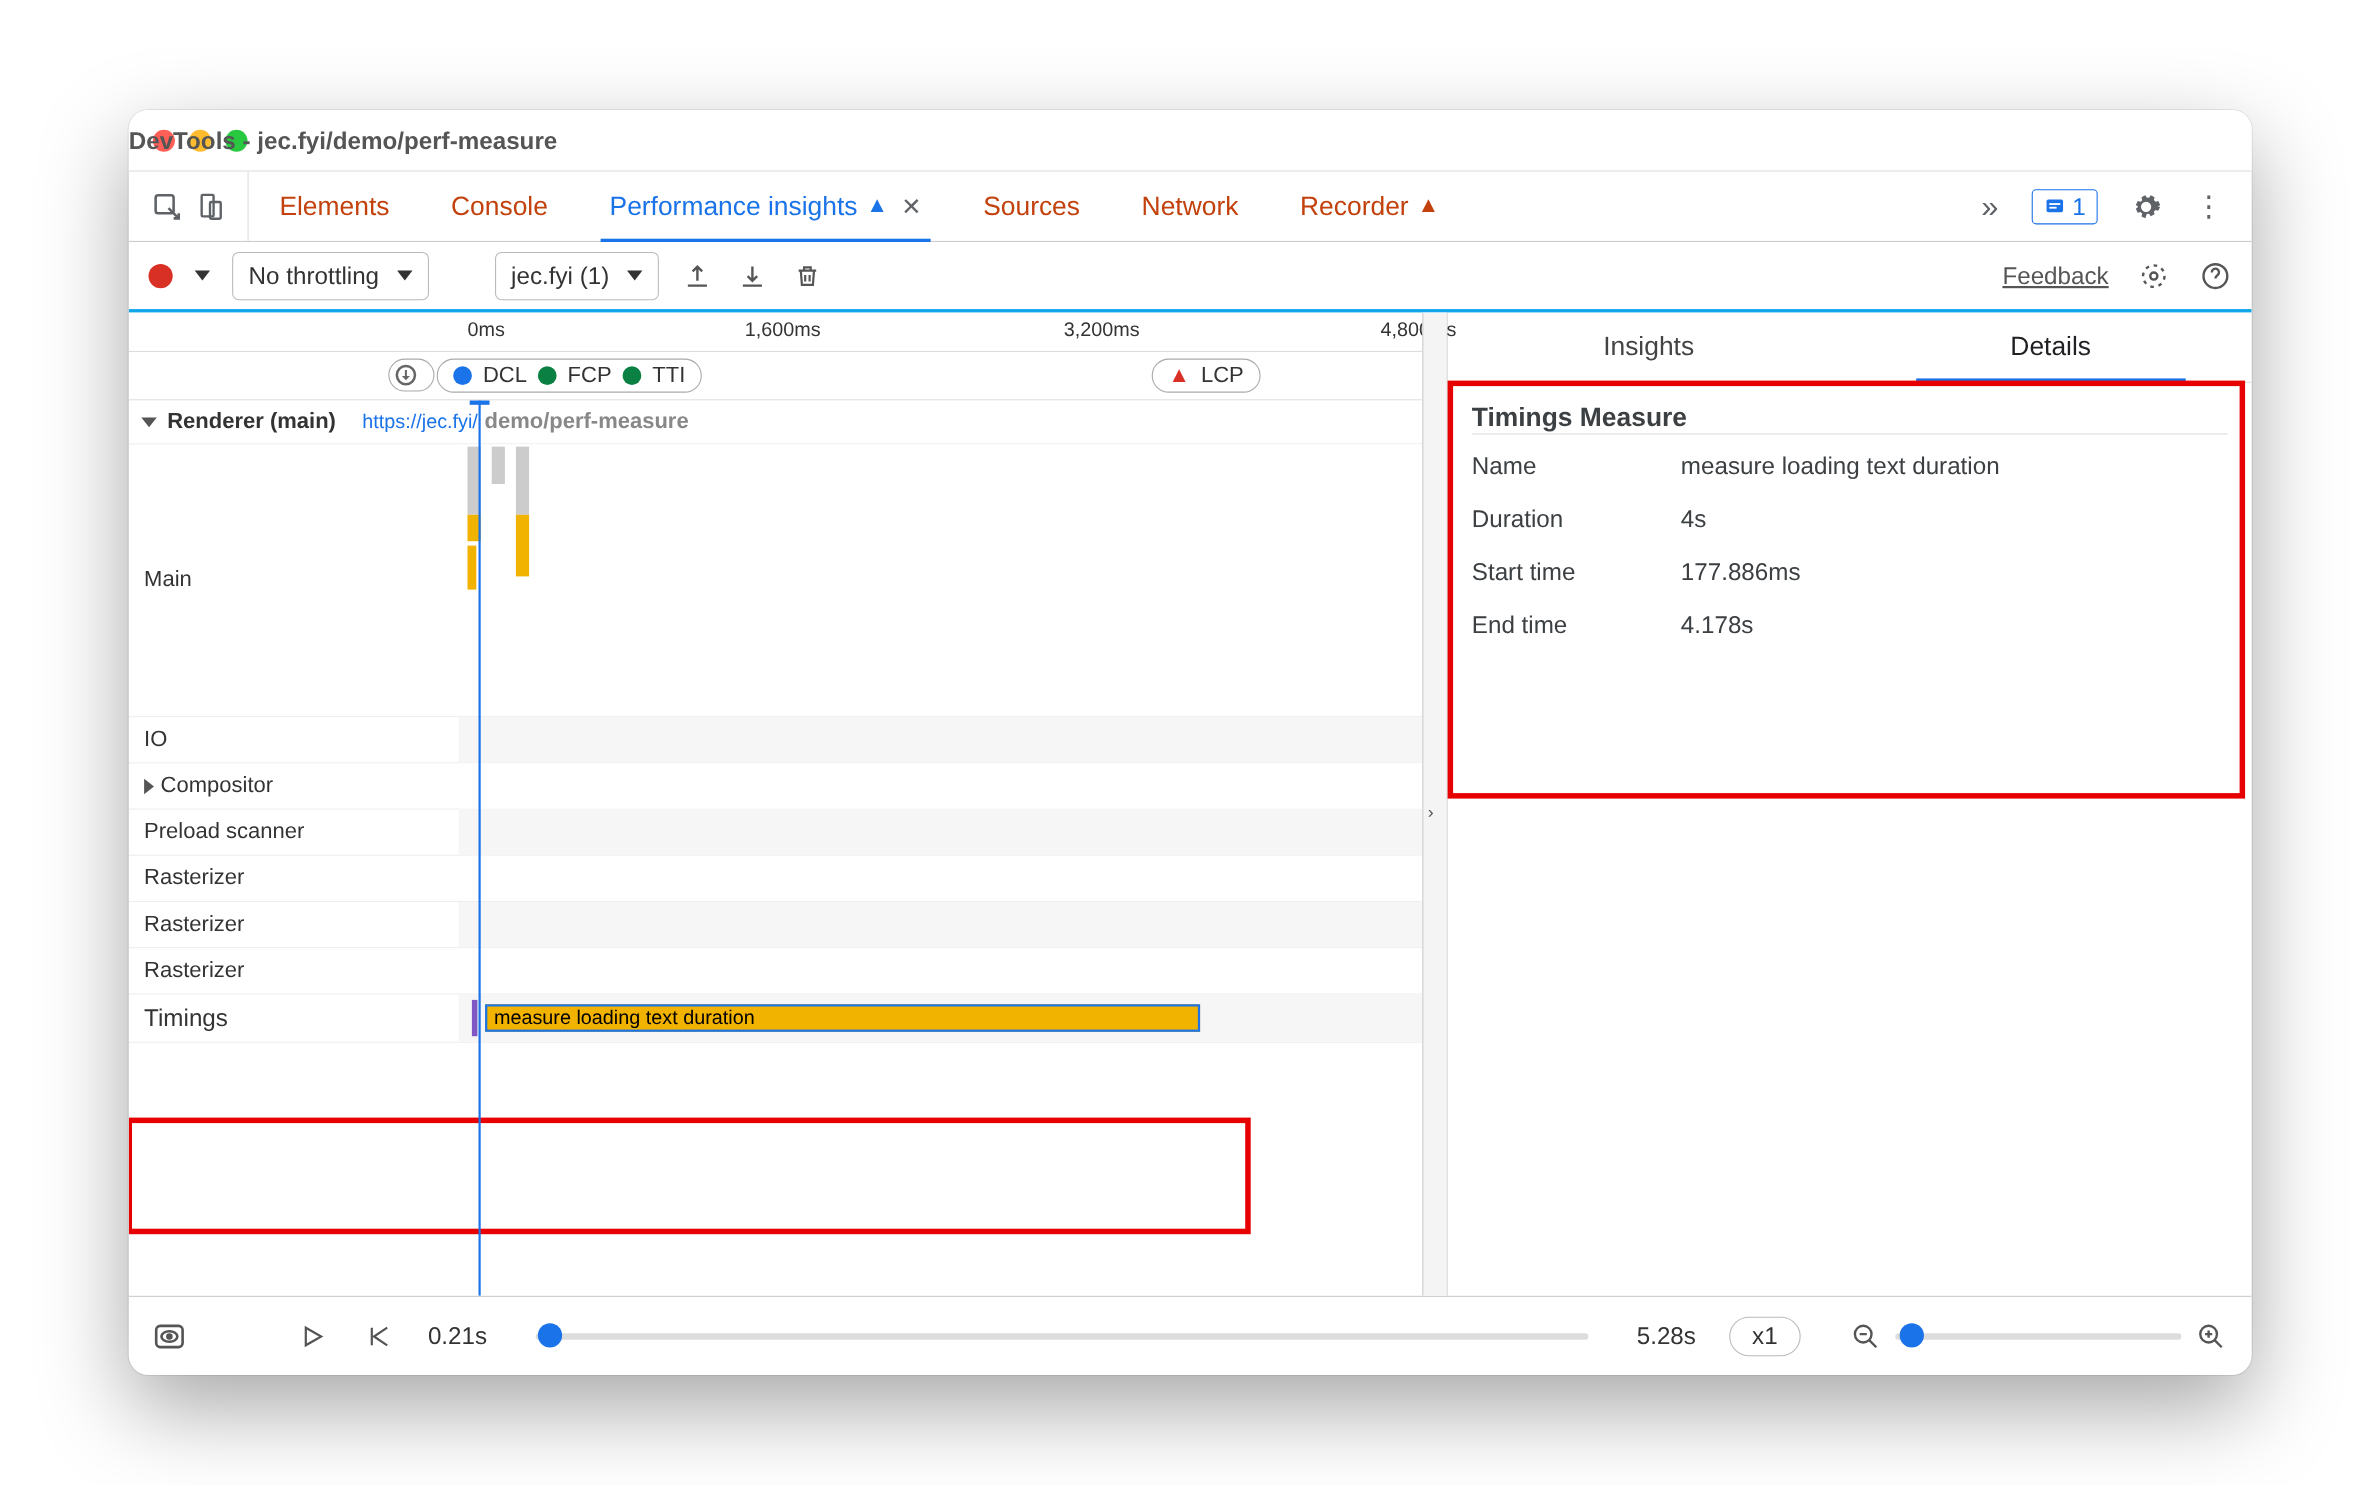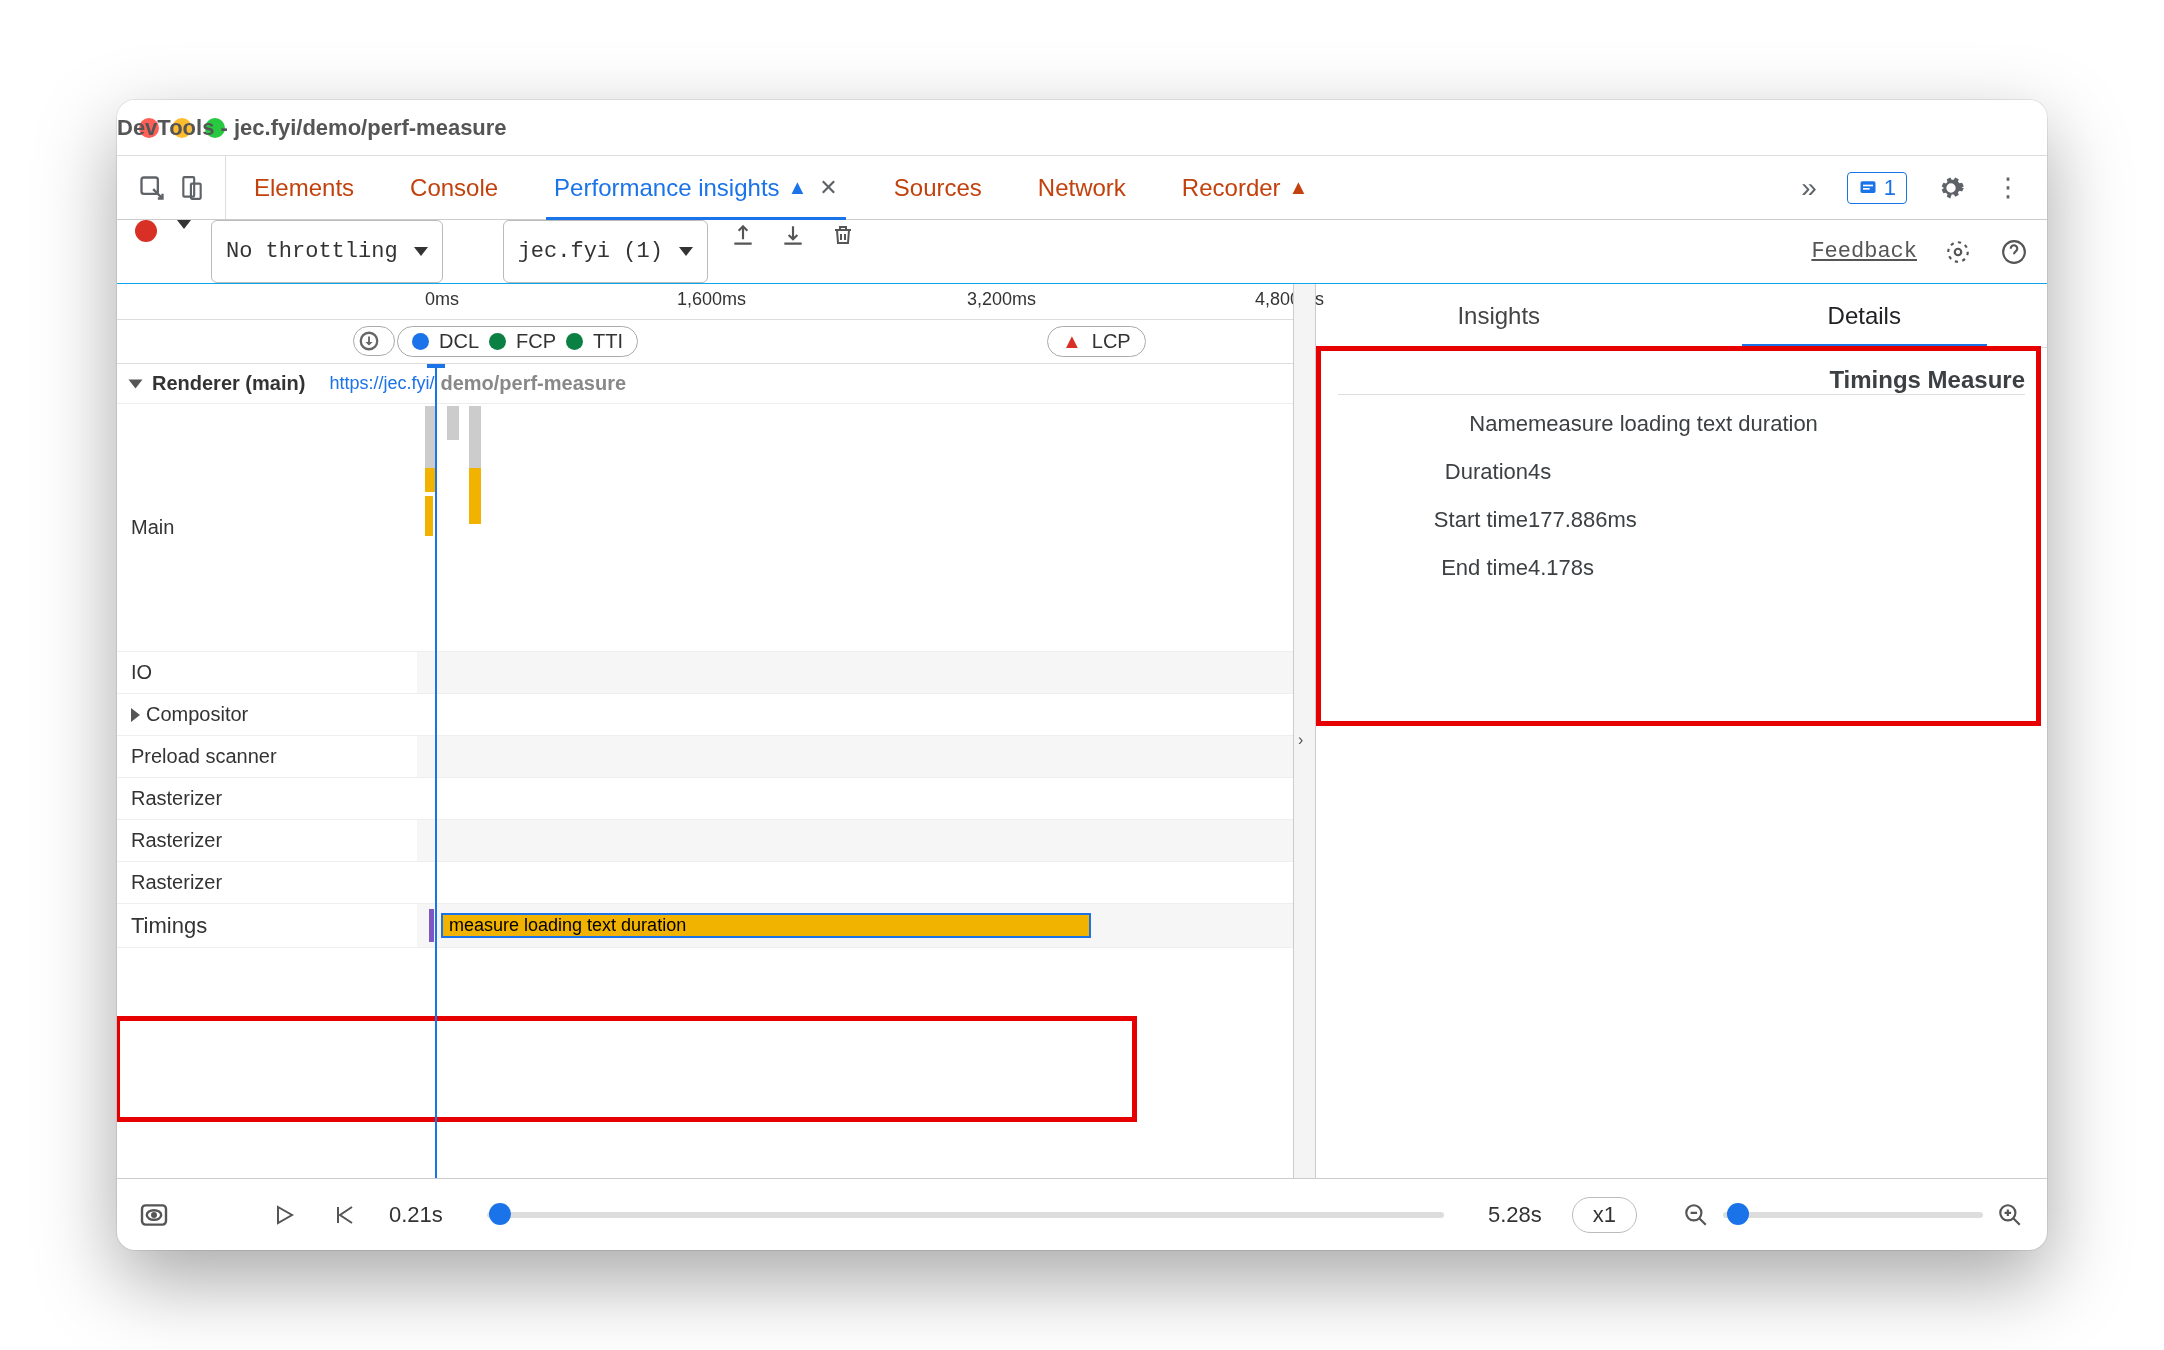--- a/index.html
+++ b/index.html
@@ -118,25 +118,25 @@
     border:1.5px solid #1a73e8;
     border-radius:4px;
     padding:2px 10px;
     color:#1a73e8;
     font-size:22px;
   }
   .gear, .kebab{color:#5f6368;font-size:26px;}
   
   .toolbar{
     height:64px;
-    border-bottom:1px solid #0ea5e9;
-    display:flex;
+    border-bottom:3px solid #0ea5e9;
+    display:flex;
+    align-items:center;
     padding:0 18px;
     gap:20px;
-    font-family:Liberation Mono, monospace;
   }
   .rec-dot{width:22px;height:22px;border-radius:50%;background:#d93025;}
   .drop{width:0;height:0;border-left:7px solid transparent;border-right:7px solid transparent;border-top:9px solid #333;}
   .select-box{
     border:1px solid #bbb;
     border-radius:6px;
     padding:8px 14px;
     display:flex;
     align-items:center;
     gap:16px;
@@ -149,21 +149,20 @@
     display:flex;
     align-items:center;
     gap:26px;
   }
   .feedback{ text-decoration:underline; color:#555; font-size:22px;}
   
   .content{
     flex:1;
     display:flex;
     overflow:hidden;
-    text-align:right;
   }
   .timeline-area{
     flex:1;
     display:flex;
     flex-direction:column;
     position:relative;
     min-width:0;
   }
   .ruler{
     height:36px;

